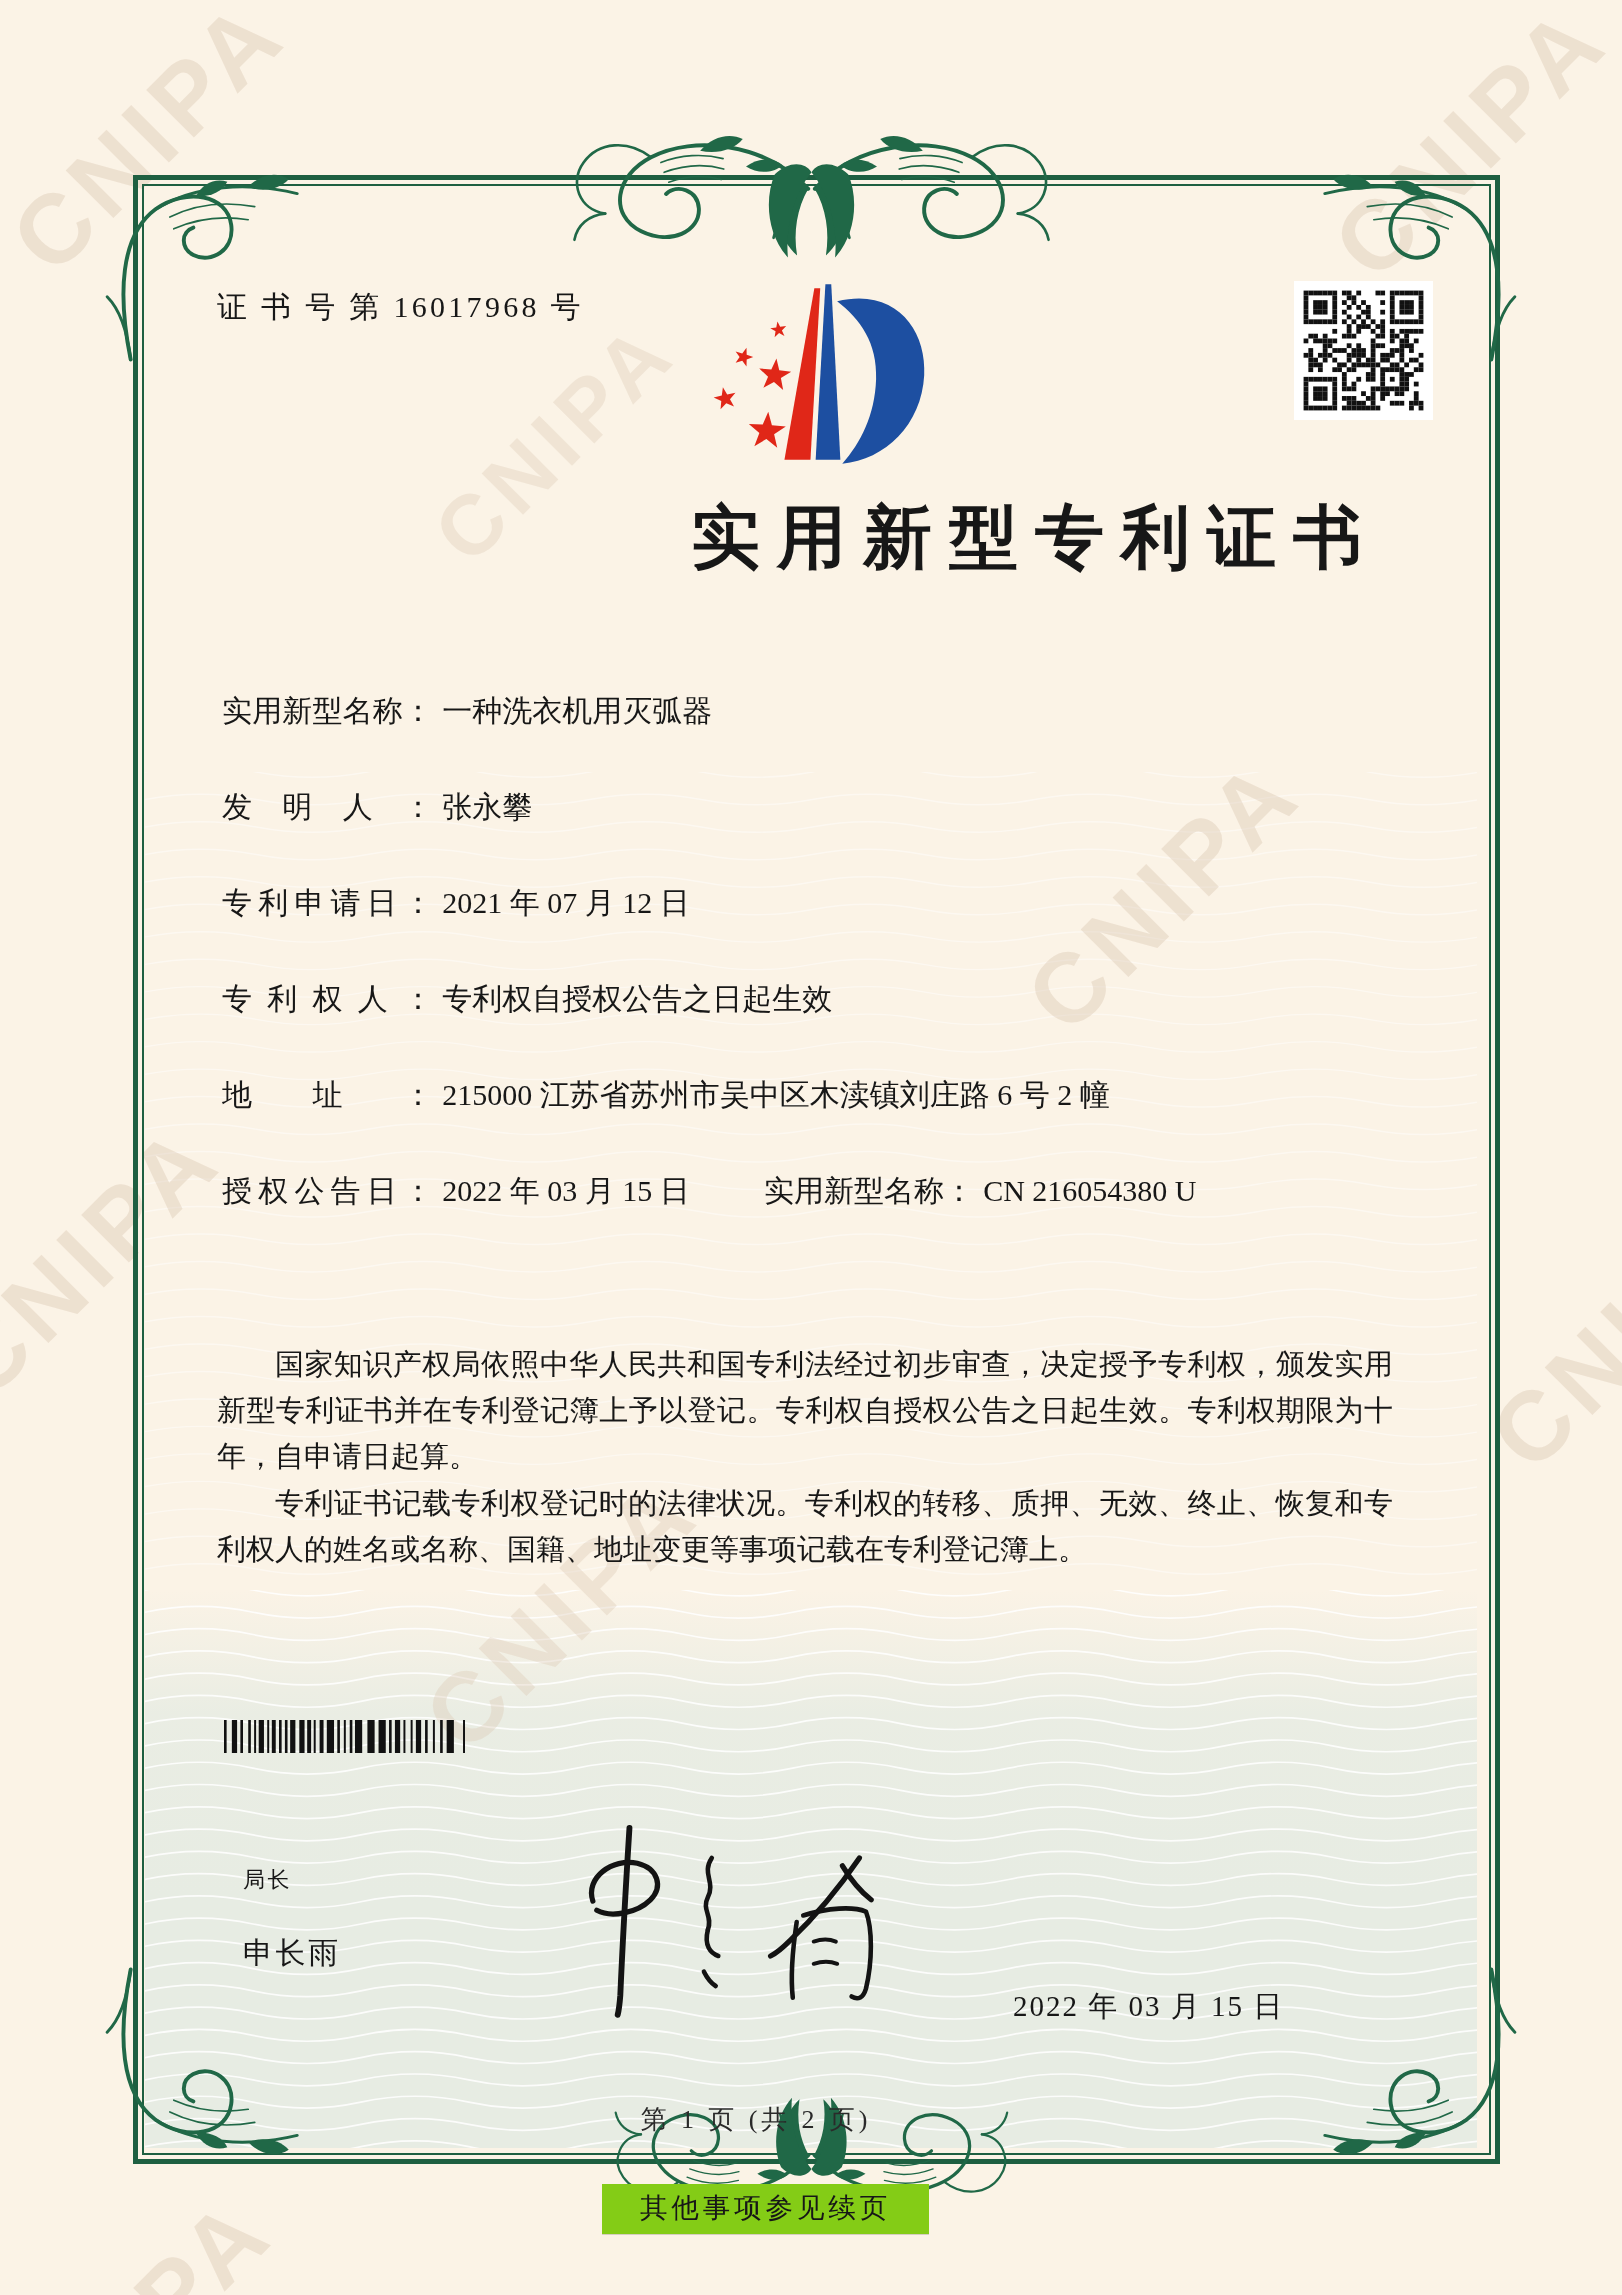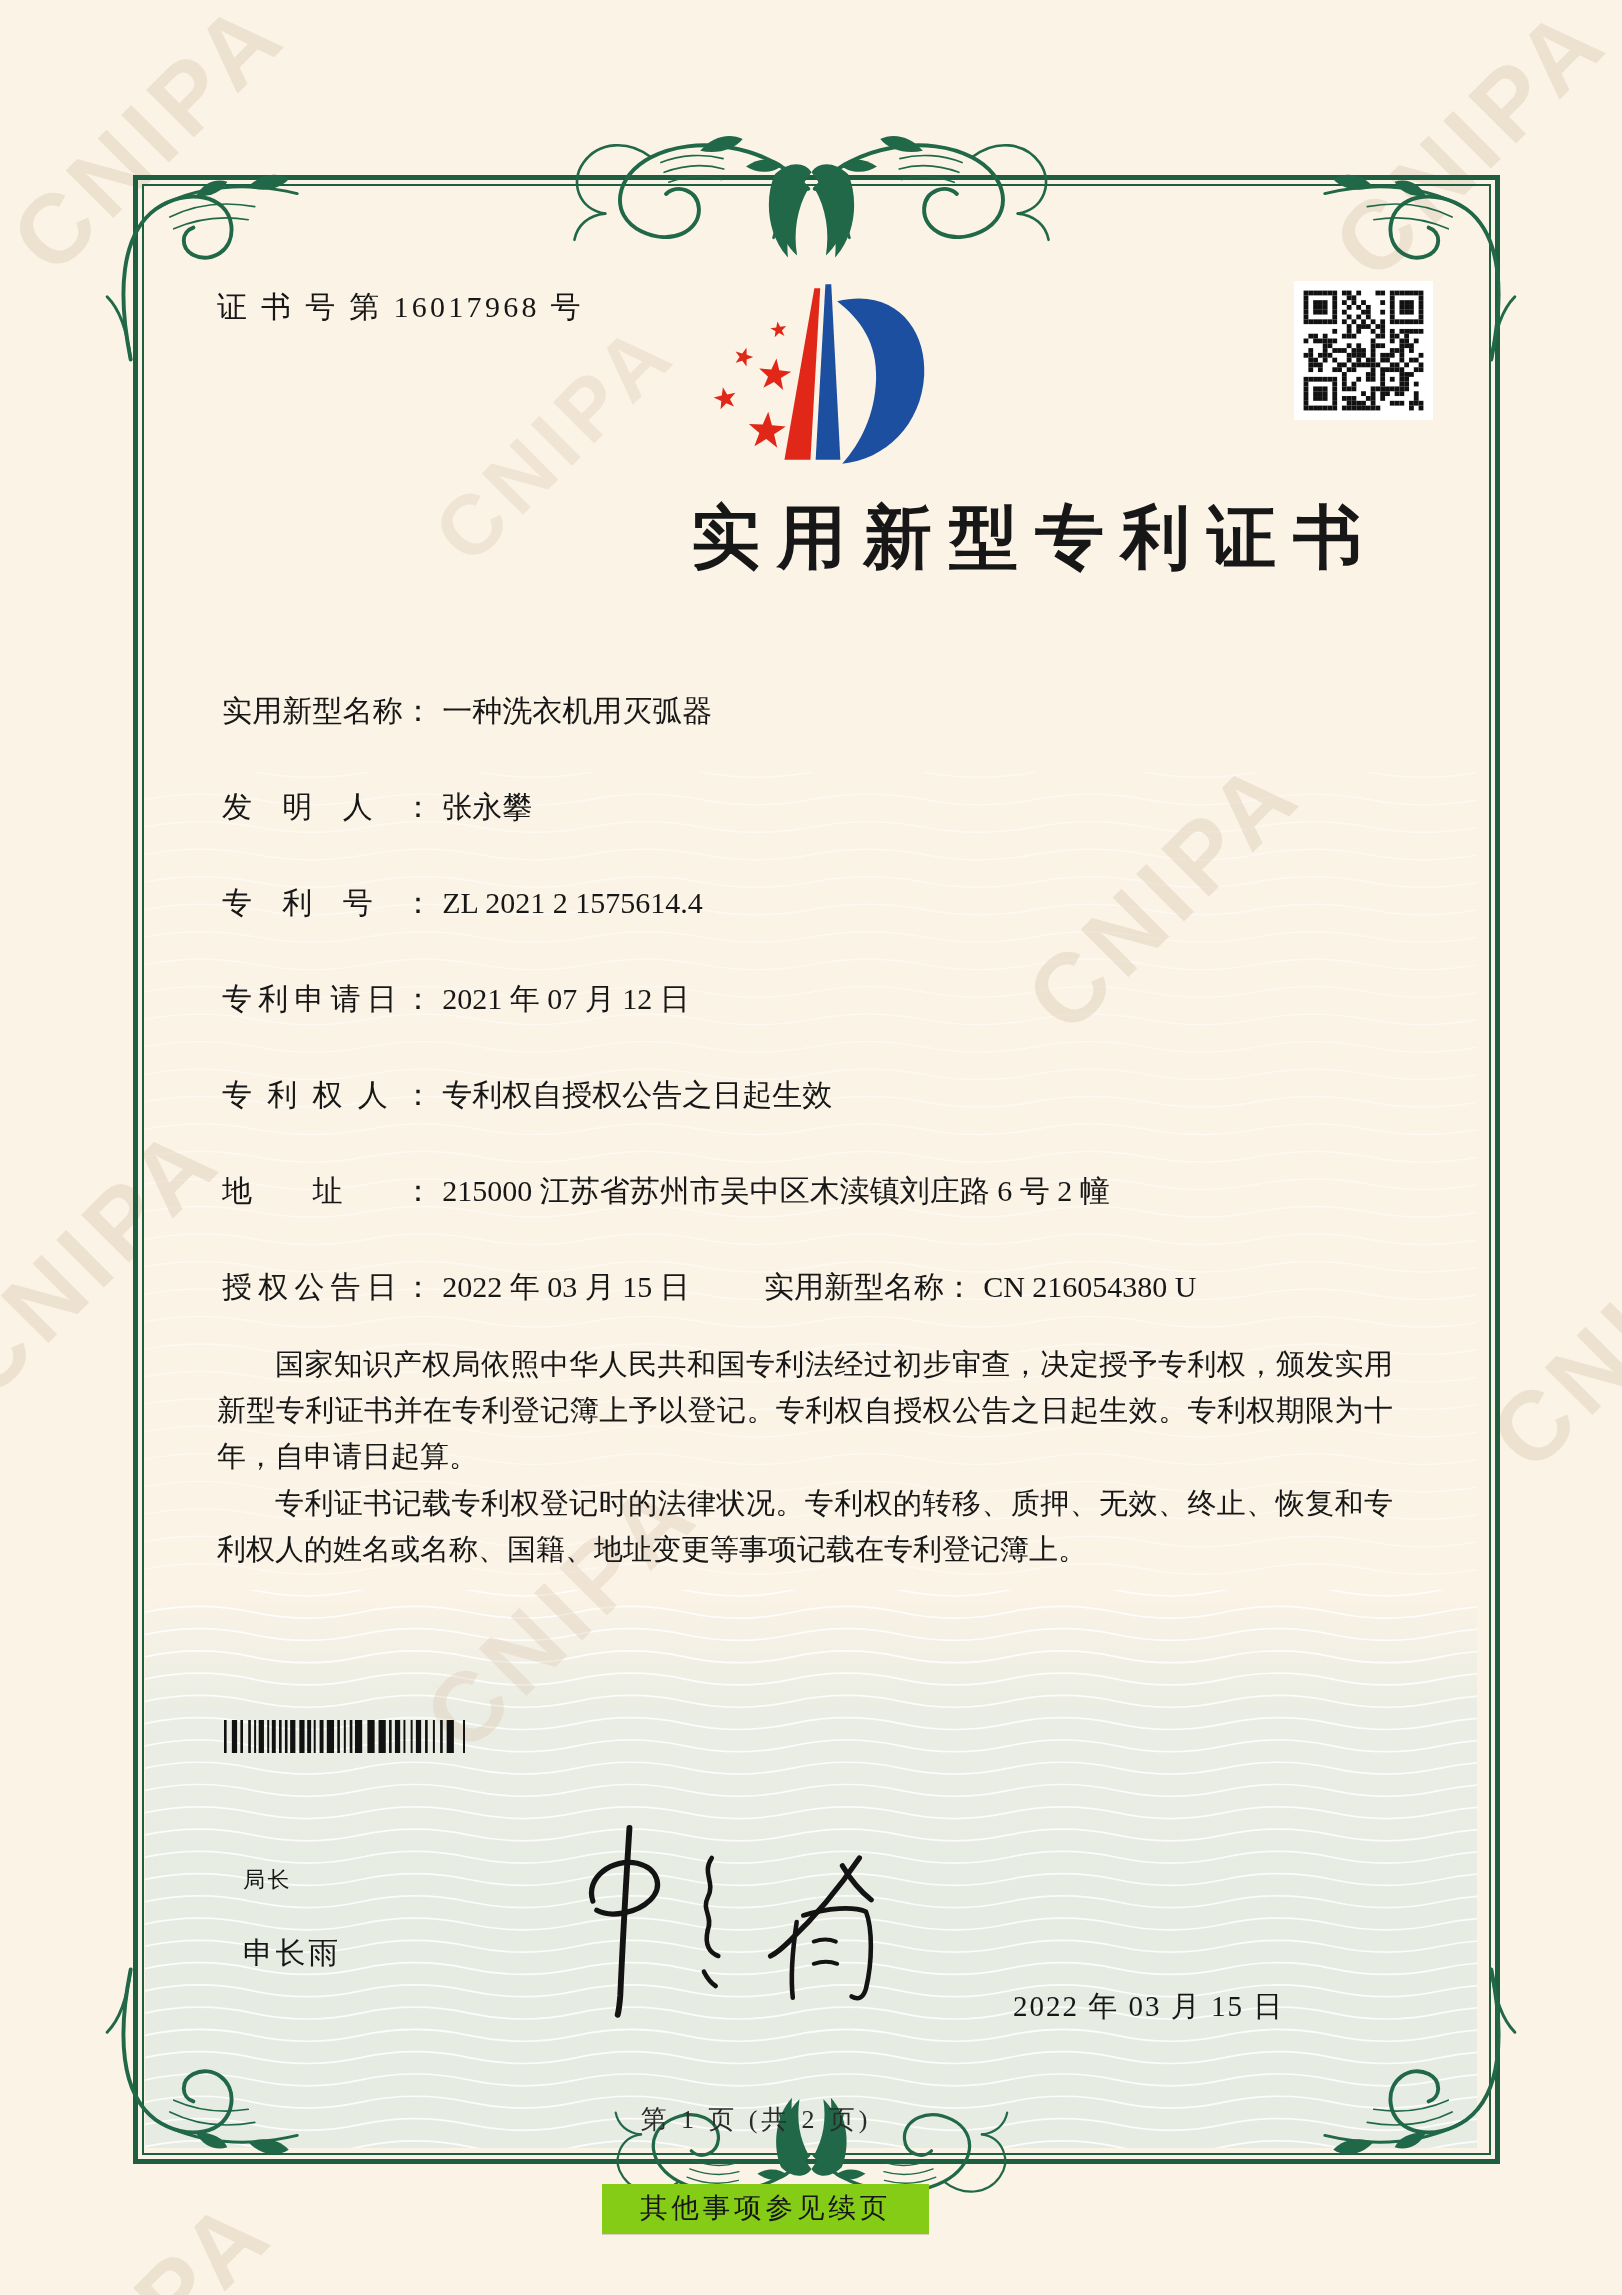--- a/index.html
+++ b/index.html
@@ -522,23 +522,20 @@
 <div class="abs content" id="title">实用新型专利证书</div>
 
 <div class="abs content" id="fields">
   <div class="row">
     <span class="flabel">实用新型名称：</span><span class="fvalue">一种洗衣机用灭弧器</span>
   </div>
   <div class="row">
     <span class="flabel">发明人：</span><span class="fvalue">张永攀</span>
   </div>
   <div class="row">
-    <span class="flabel">专利号：</span><span class="fvalue">ZL 2021 2 1575614.4</span>
-  </div>
-  <div class="row">
     <span class="flabel">专利申请日：</span><span class="fvalue">2021 年 07 月 12 日</span>
   </div>
   <div class="row">
     <span class="flabel">专利权人：</span><span class="fvalue">专利权自授权公告之日起生效</span>
   </div>
   <div class="row">
     <span class="flabel">地址：</span><span class="fvalue">215000 江苏省苏州市吴中区木渎镇刘庄路 6 号 2 幢</span>
   </div>
   <div class="row">
     <span class="flabel">授权公告日：</span><span class="fvalue">2022 年 03 月 15 日</span>

